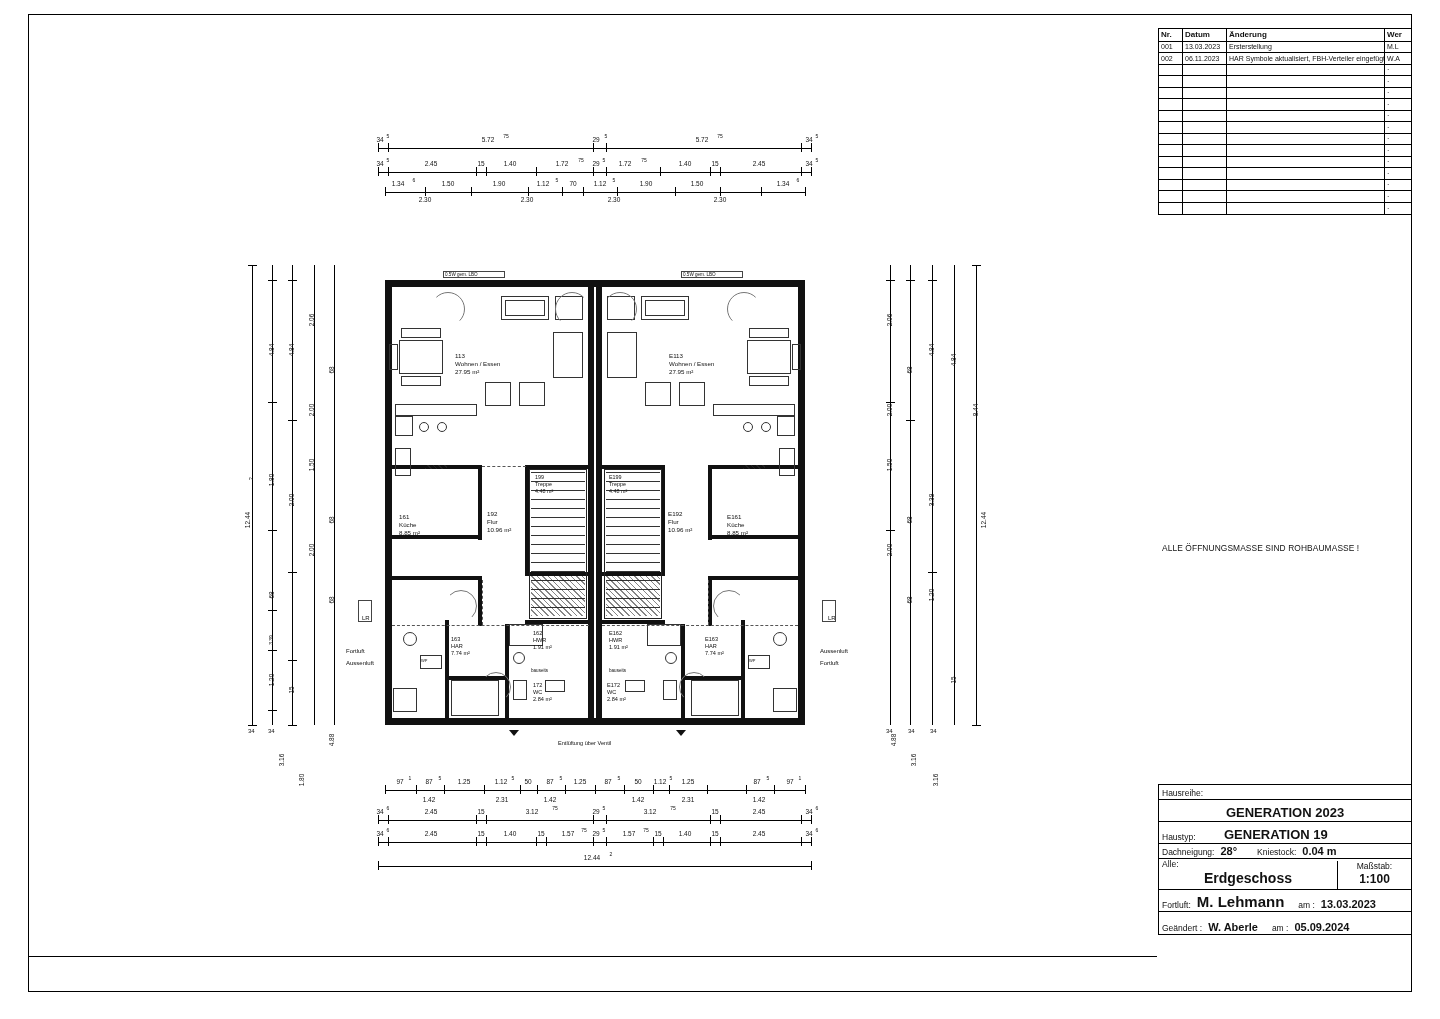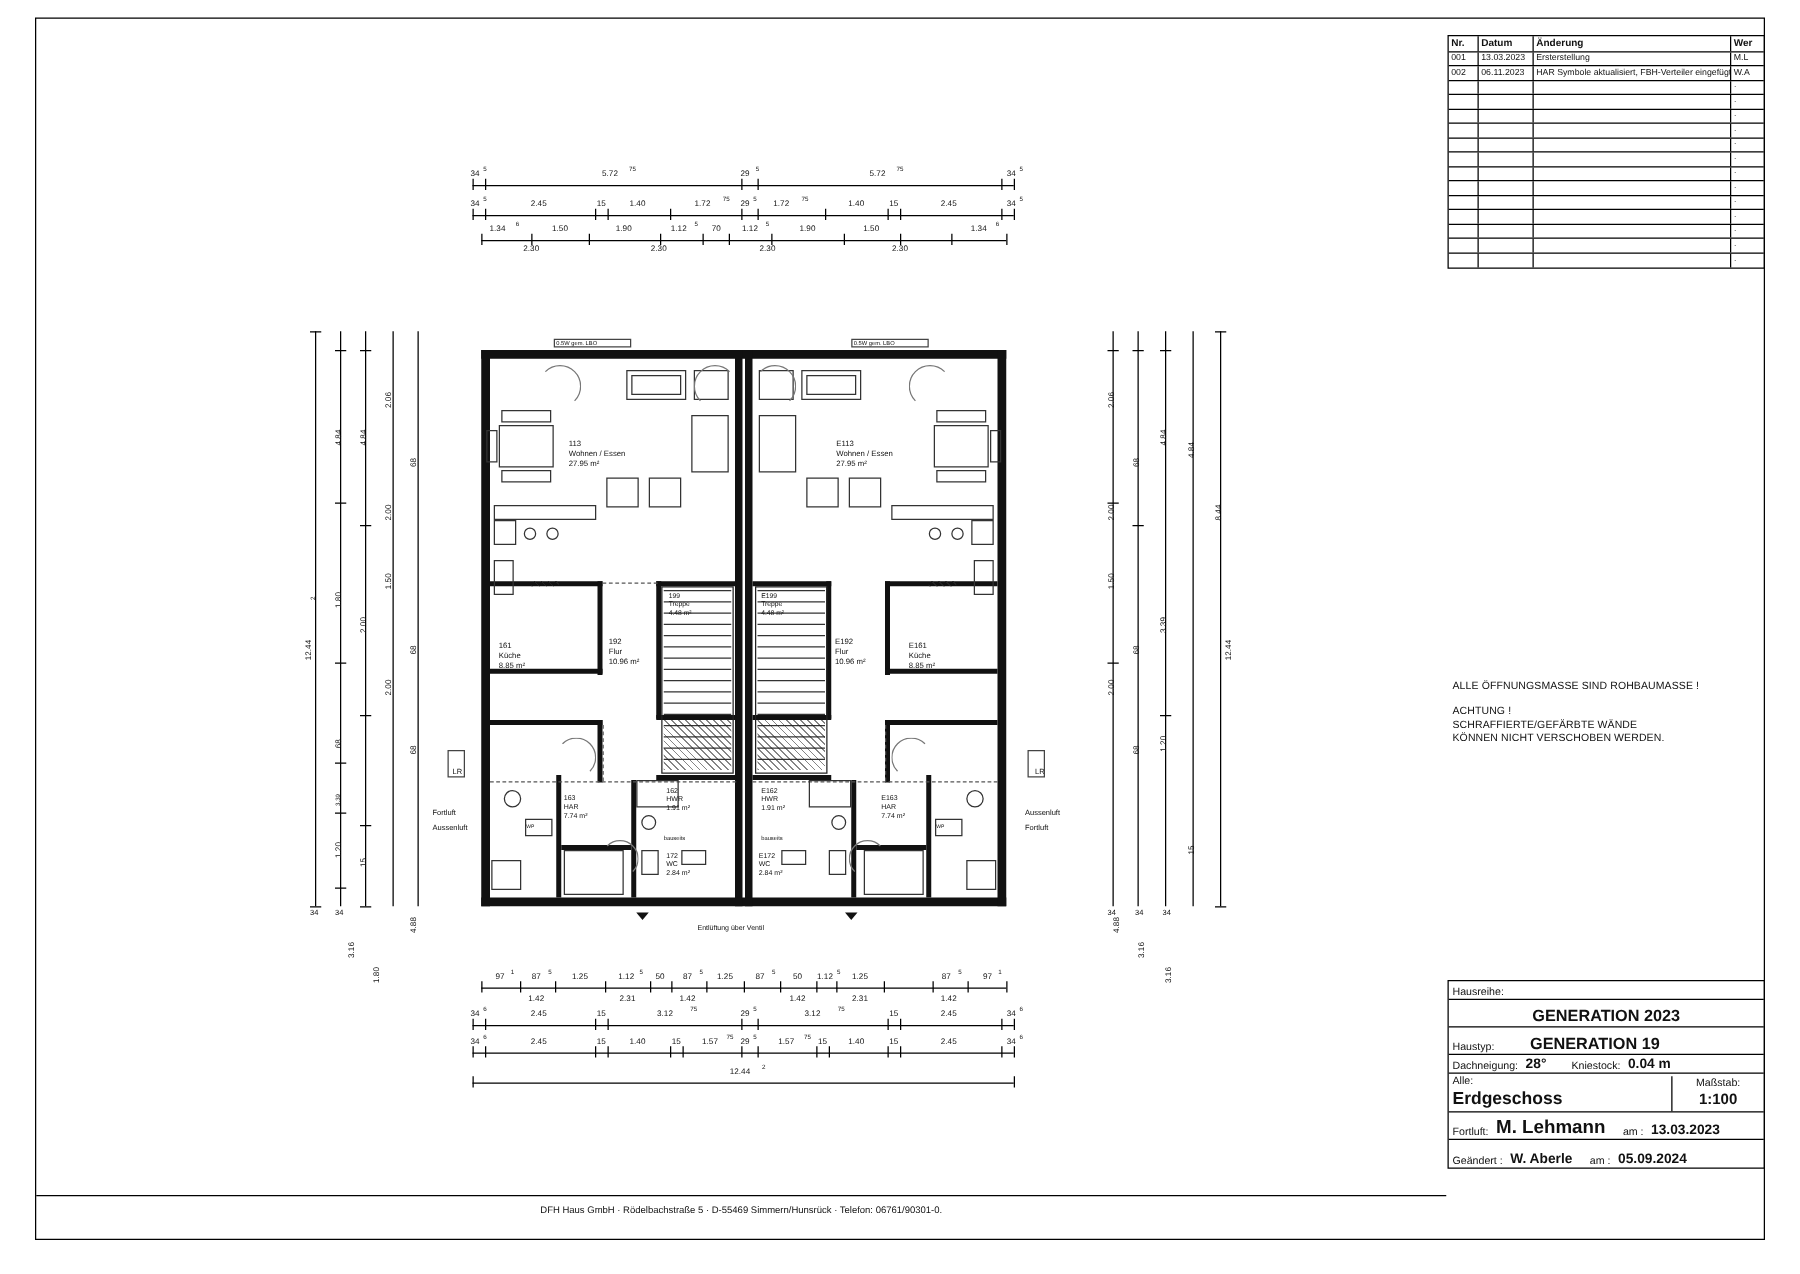--- a/index.html
+++ b/index.html
@@ -186,23 +186,20 @@
     <div class="r">
         <div class="c c-nr"></div>
         <div class="c c-date"></div>
         <div class="c c-chg"></div>
         <div class="c c-who">·</div>
       </div>
   </div>
 
   <div class="notes">
     <p style="white-space:pre-line">ALLE ÖFFNUNGSMASSE SIND ROHBAUMASSE !</p>
-    <p style="white-space:pre-line">ACHTUNG !
-SCHRAFFIERTE/GEFÄRBTE WÄNDE
-KÖNNEN NICHT VERSCHOBEN WERDEN.</p>
   </div>
 
 
   <div class="titleblock">
     <div class="tb-row tb-h">
       <div class="tb-lab">Hausreihe:</div>
     </div>
     <div class="tb-row tb-h2">
       <div class="tb-val" style="margin:0 auto;">GENERATION 2023</div>
     </div>
@@ -212,21 +209,21 @@
     </div>
     <div class="tb-row tb-h">
       <div class="tb-lab">Dachneigung:</div>
       <div class="tb-val" style="font-size:11px">28°</div>
       <div class="tb-lab" style="margin-left:14px">Kniestock:</div>
       <div class="tb-val" style="font-size:11px">0.04 m</div>
     </div>
     <div class="tb-row">
       <div style="flex:1">
         <div class="tb-lab">Alle:</div>
-        <div class="tb-val" style="font-size:14px;padding-bottom:3px">Erdgeschoss</div>
+        <div class="tb-val" style="text-align:center;font-size:14px;padding-bottom:3px">Erdgeschoss</div>
       </div>
       <div class="vline" style="width:74px">
         <div class="tb-lab" style="text-align:center">Maßstab:</div>
         <div class="tb-val" style="text-align:center;font-size:12px;padding-bottom:3px">1:100</div>
       </div>
     </div>
     <div class="tb-row tb-h2">
       <div class="tb-lab">Fortluft:</div>
       <div class="tb-val" style="font-size:15px">M. Lehmann</div>
       <div class="tb-lab" style="margin-left:8px">am :</div>
@@ -235,21 +232,20 @@
     <div class="tb-row tb-h2">
       <div class="tb-lab">Geändert :</div>
       <div class="tb-val" style="font-size:11px">W. Aberle</div>
       <div class="tb-lab" style="margin-left:8px">am :</div>
       <div class="tb-val" style="font-size:11px">05.09.2024</div>
     </div>
   </div>
 
 
   <div class="footer">
-    <div>DFH Haus GmbH · Rödelbachstraße 5 ·  D-55469 Simmern/Hunsrück ·  Telefon: 06761/90301-0.</div>
   </div>
 
   <div class="plan">
 
     <div class="dimline" style="left:168px; top:28px; width:433px;"></div>
     <div class="tick" style="left:168px; top:23px;"></div>
     <div class="tick" style="left:178px; top:23px;"></div>
     <div class="tick" style="left:383px; top:23px;"></div>
     <div class="tick" style="left:396px; top:23px;"></div>
     <div class="tick" style="left:591px; top:23px;"></div>

